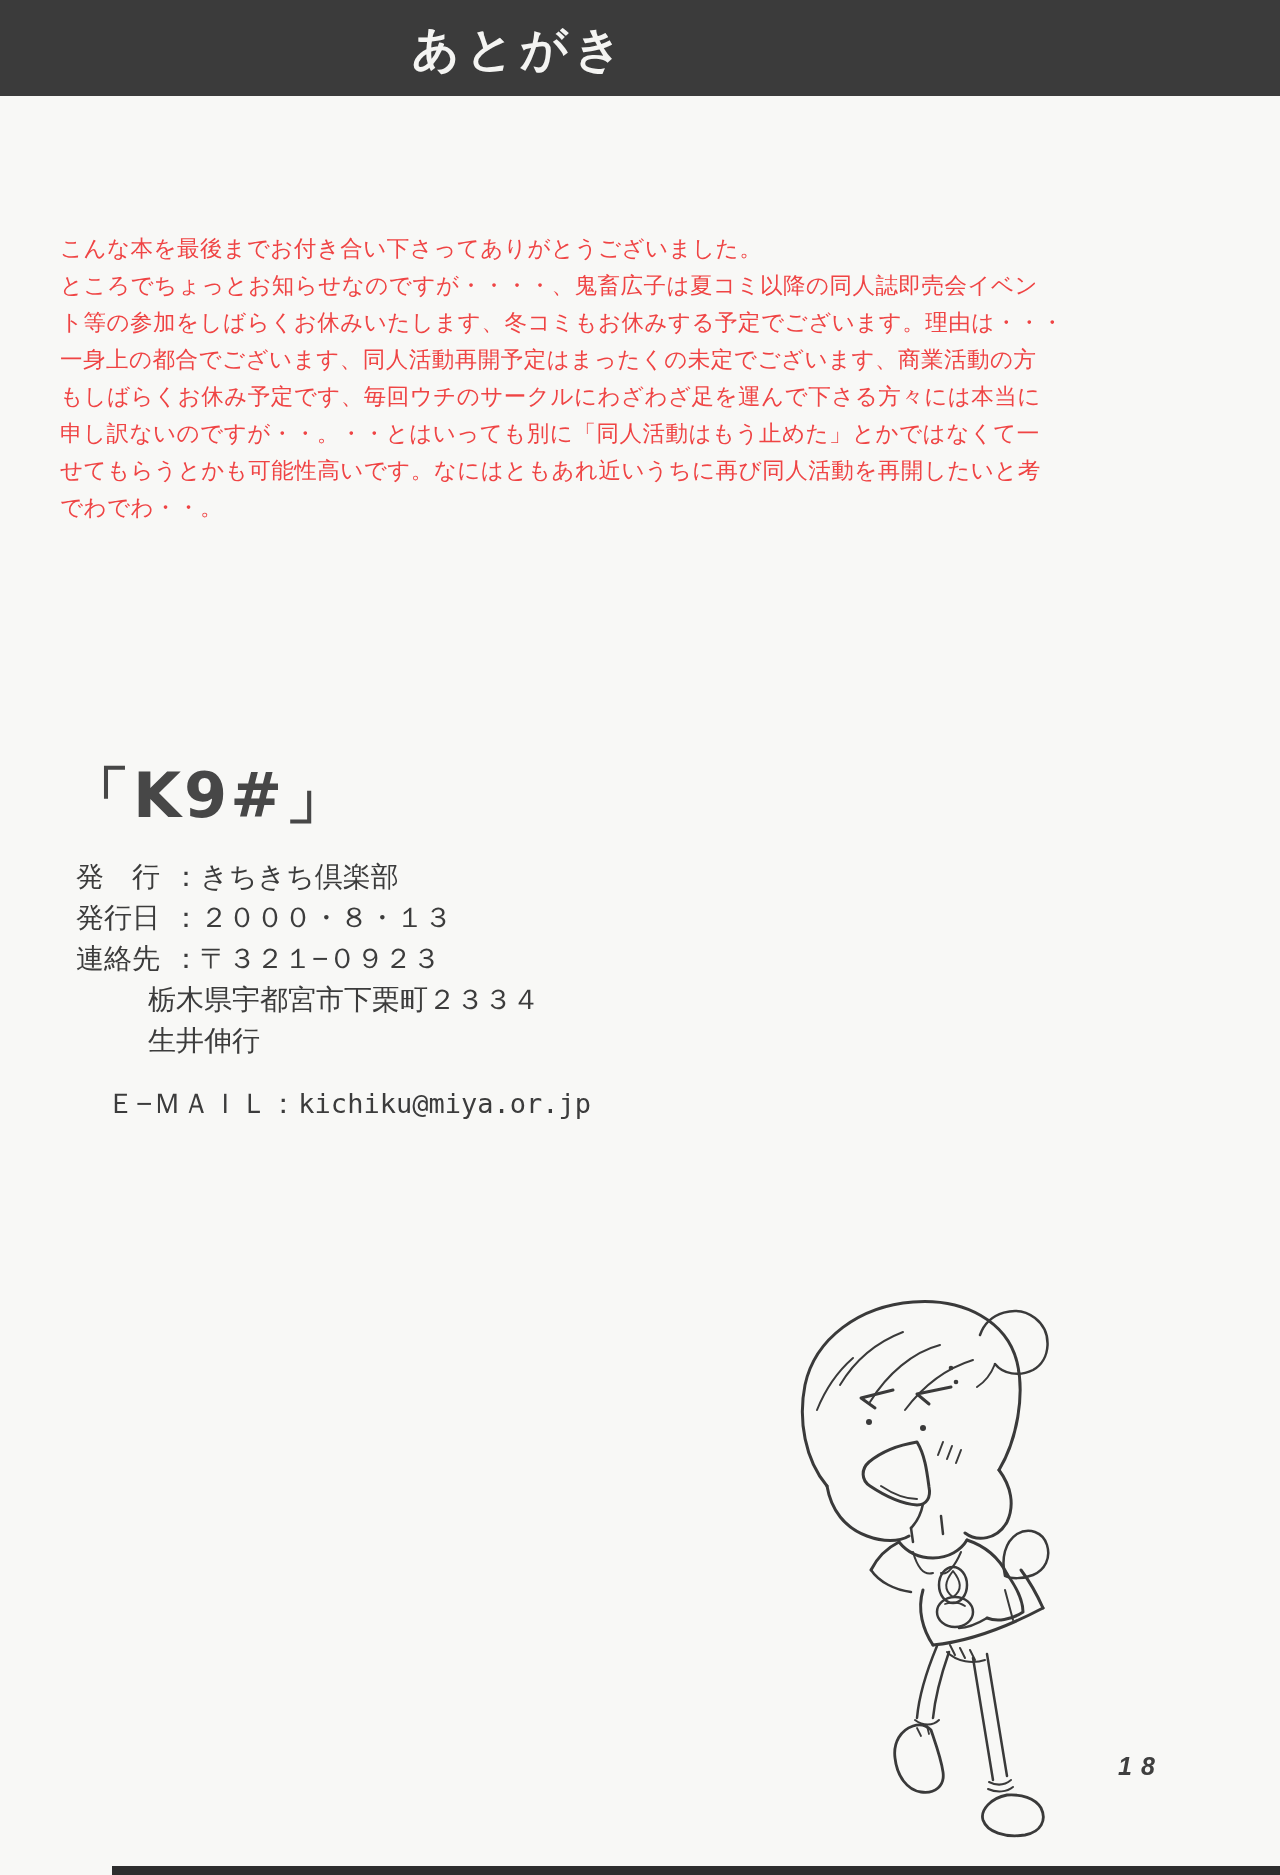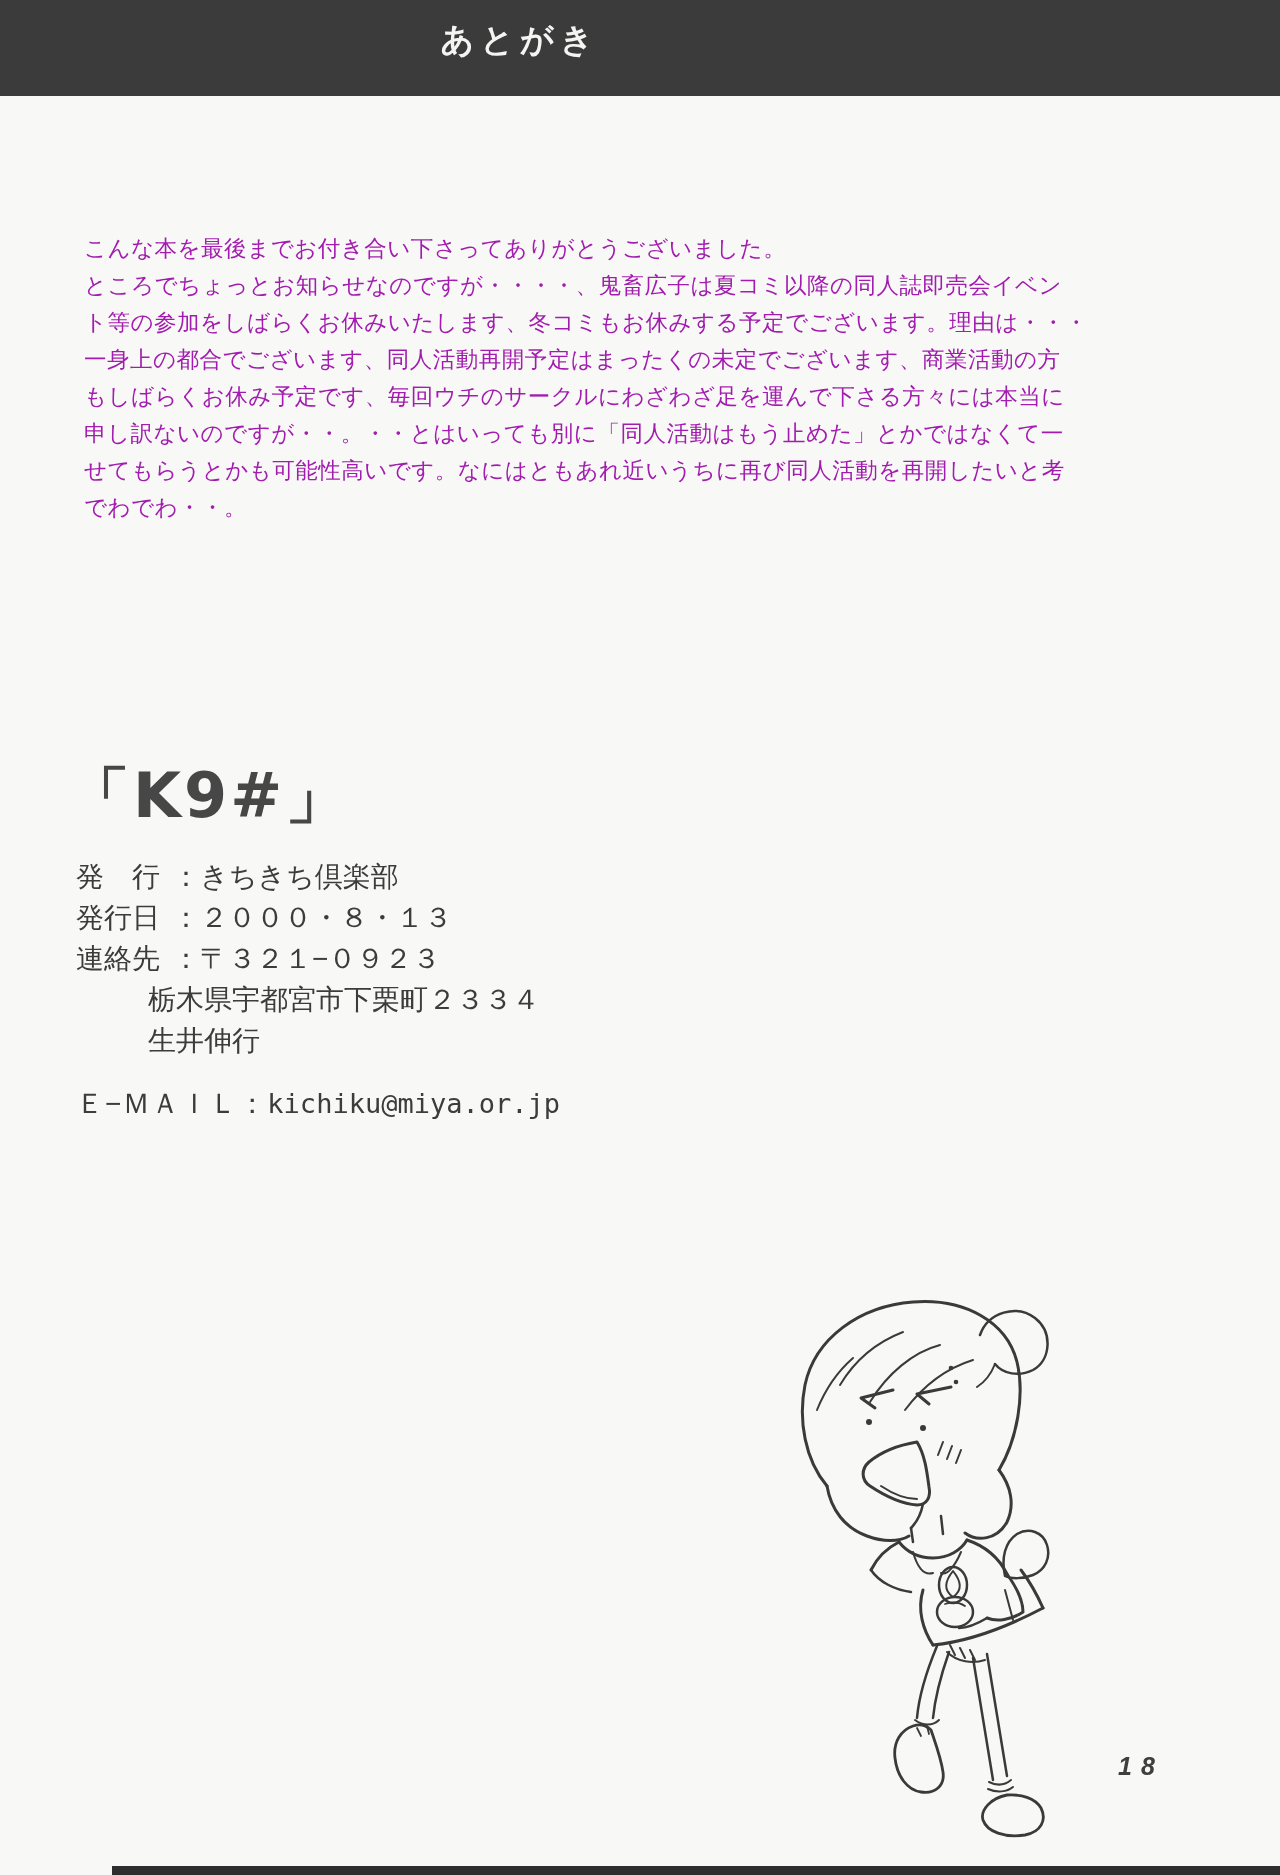--- a/index.html
+++ b/index.html
@@ -9,44 +9,44 @@
     font-family:"Liberation Sans","DejaVu Sans",sans-serif;
     color:#3a3a3a;
   }
   .header-bar{
     position:absolute;top:0;left:0;width:1280px;height:96px;
     background:#3b3b3b;
   }
   .header-title{
     position:absolute;top:18px;left:0;width:1040px;
     text-align:center;
-    font-size:33px;font-weight:bold;color:#f4f4f2;
+    font-size:47px;font-weight:bold;color:#f4f4f2;
     letter-spacing:6px;
   }
   .afterword{
-    position:absolute;top:230px;left:84px;width:960px;
-    font-size:22.5px;line-height:37px;color:#a21caf;
+    position:absolute;top:230px;left:60px;width:960px;
+    font-size:22.5px;line-height:37px;color:#ef4444;
     letter-spacing:0.5px;
   }
   .afterword .line{white-space:nowrap;}
   .book-title{
     position:absolute;top:746px;left:68px;
     font-size:62px;font-weight:900;color:#474747;
     letter-spacing:3px;
     font-family:"DejaVu Sans","Liberation Sans",sans-serif;
     margin-top:8px;
   }
   .colophon{
     position:absolute;top:856px;left:76px;width:600px;
     font-size:28px;line-height:41px;color:#3c3c3c;
   }
   .colophon .row{white-space:nowrap;}
   .colophon .label{display:inline-block;min-width:96px;}
   .address{margin-left:72px;white-space:nowrap;}
-  .email-row{margin-top:22px;white-space:nowrap;letter-spacing:1px;}
+  .email-row{margin-top:22px;white-space:nowrap;letter-spacing:1px;margin-left:31px;}
   .email-value{
     font-family:"DejaVu Sans Mono","Liberation Mono",monospace;
     font-size:27px;letter-spacing:0px;
   }
   .illustration{
     position:absolute;left:655px;top:1290px;width:410px;height:560px;
   }
   .page-number{
     position:absolute;left:1118px;top:1752px;
     font-size:25px;font-style:italic;font-weight:bold;

